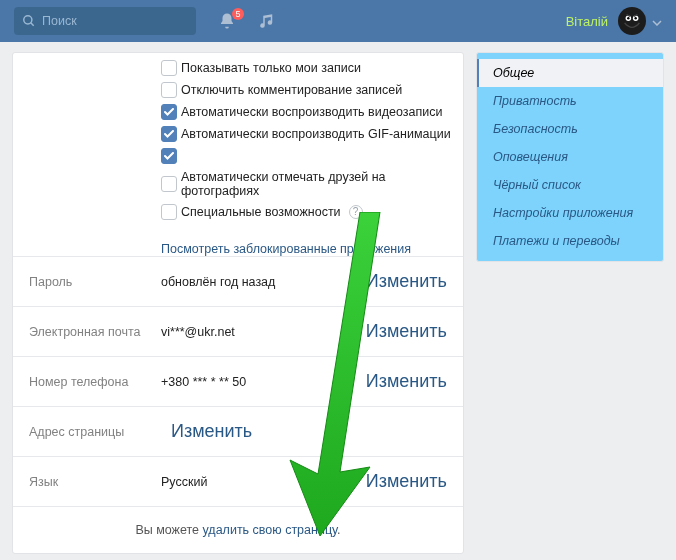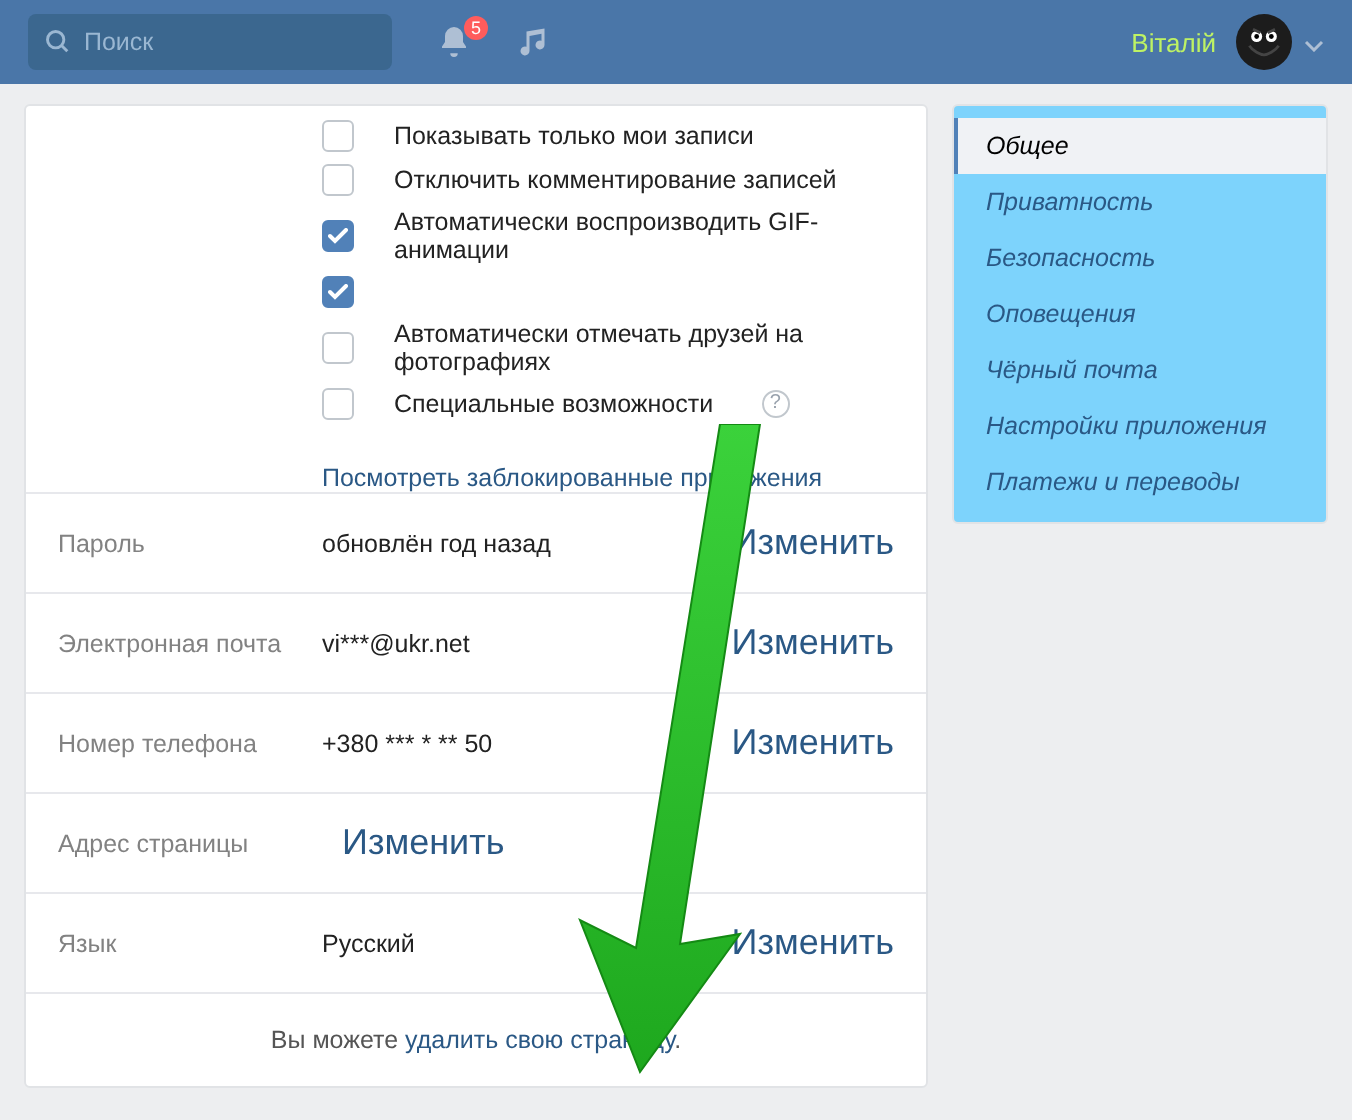--- a/index.html
+++ b/index.html
@@ -98,21 +98,21 @@
   }
   .checkbox-list {
     padding: 0 10px 12px 148px;
   }
   .chk-row {
     display: flex;
     align-items: center;
     padding: 3px 0;
     font-size: 12.5px;
     color: #222;
-    gap: 20px;
+    gap: 4px;
   }
   .chk {
     width: 16px; height: 16px;
     border-radius: 3px;
     border: 1px solid #c1c7cd;
     display: inline-flex;
     align-items: center; justify-content: center;
     flex-shrink: 0;
   }
   .chk.on {
@@ -253,28 +253,36 @@
         <div class="chk-row">
           <span class="chk"></span>
           <span>Отключить комментирование записей</span>
         </div>
         <div class="chk-row">
           <span class="chk on">
             <svg width="10" height="8" viewBox="0 0 10 8">
               <path d="M1 4l2.5 2.5L9 1" stroke="#fff" stroke-width="2" fill="none" stroke-linecap="round"></path>
             </svg>
           </span>
-          <span>Автоматически воспроизводить GIF-анимации</span>
+          <span>Автоматически воспроизводить видеозаписи</span>
         </div>
         <div class="chk-row">
           <span class="chk on">
             <svg width="10" height="8" viewBox="0 0 10 8">
               <path d="M1 4l2.5 2.5L9 1" stroke="#fff" stroke-width="2" fill="none" stroke-linecap="round"></path>
             </svg>
           </span>
+          <span>Автоматически воспроизводить GIF-анимации</span>
+        </div>
+        <div class="chk-row">
+          <span class="chk on">
+            <svg width="10" height="8" viewBox="0 0 10 8">
+              <path d="M1 4l2.5 2.5L9 1" stroke="#fff" stroke-width="2" fill="none" stroke-linecap="round"></path>
+            </svg>
+          </span>
         </div>
         <div class="chk-row">
           <span class="chk"></span>
           <span>Автоматически отмечать друзей на фотографиях</span>
         </div>
         <div class="chk-row">
           <span class="chk"></span>
           <span>Специальные возможности</span>
           <span class="help-q">?</span>
         </div>
@@ -314,21 +322,21 @@
     <div class="footer-row">
       <span>Вы можете </span><span class="link">удалить свою страницу</span><span>.</span>
     </div>
   </div>
 
   <div class="side-panel" id="side-panel">
       <div class="side-item active">Общее</div>
       <div class="side-item">Приватность</div>
       <div class="side-item">Безопасность</div>
       <div class="side-item">Оповещения</div>
-      <div class="side-item">Чёрный почта</div>
+      <div class="side-item">Чёрный список</div>
       <div class="side-item">Настройки приложения</div>
       <div class="side-item">Платежи и переводы</div>
     </div>
 </div>
 
 <svg class="arrow-svg" width="180" height="330" viewBox="0 0 180 330">
   <defs>
     <linearGradient id="g" x1="0" y1="0" x2="0" y2="1">
       <stop offset="0" stop-color="#3bd23b"></stop>
       <stop offset="1" stop-color="#1ea81e"></stop>

